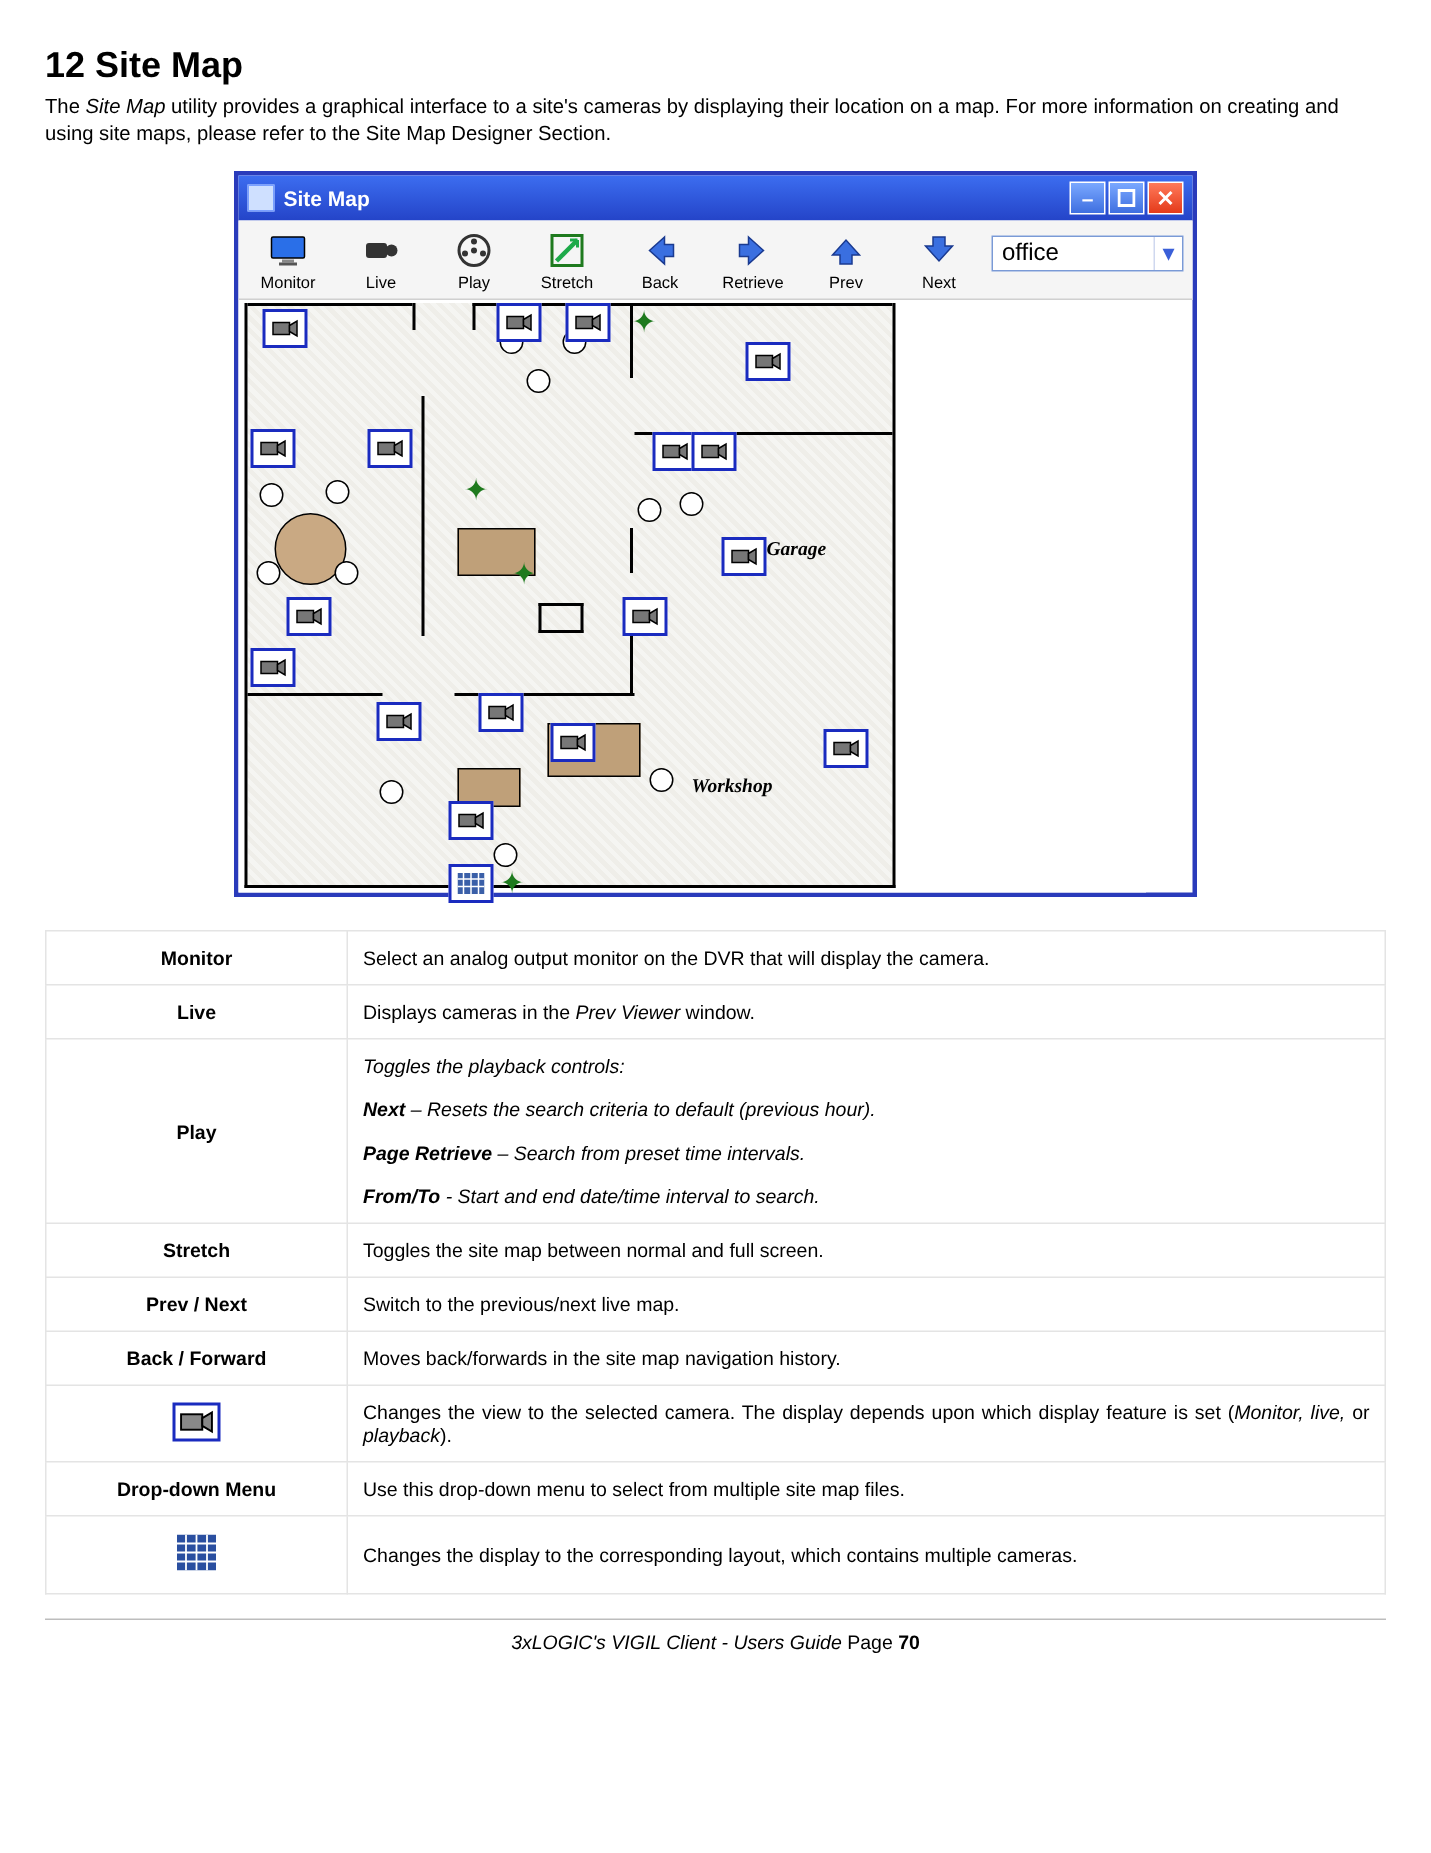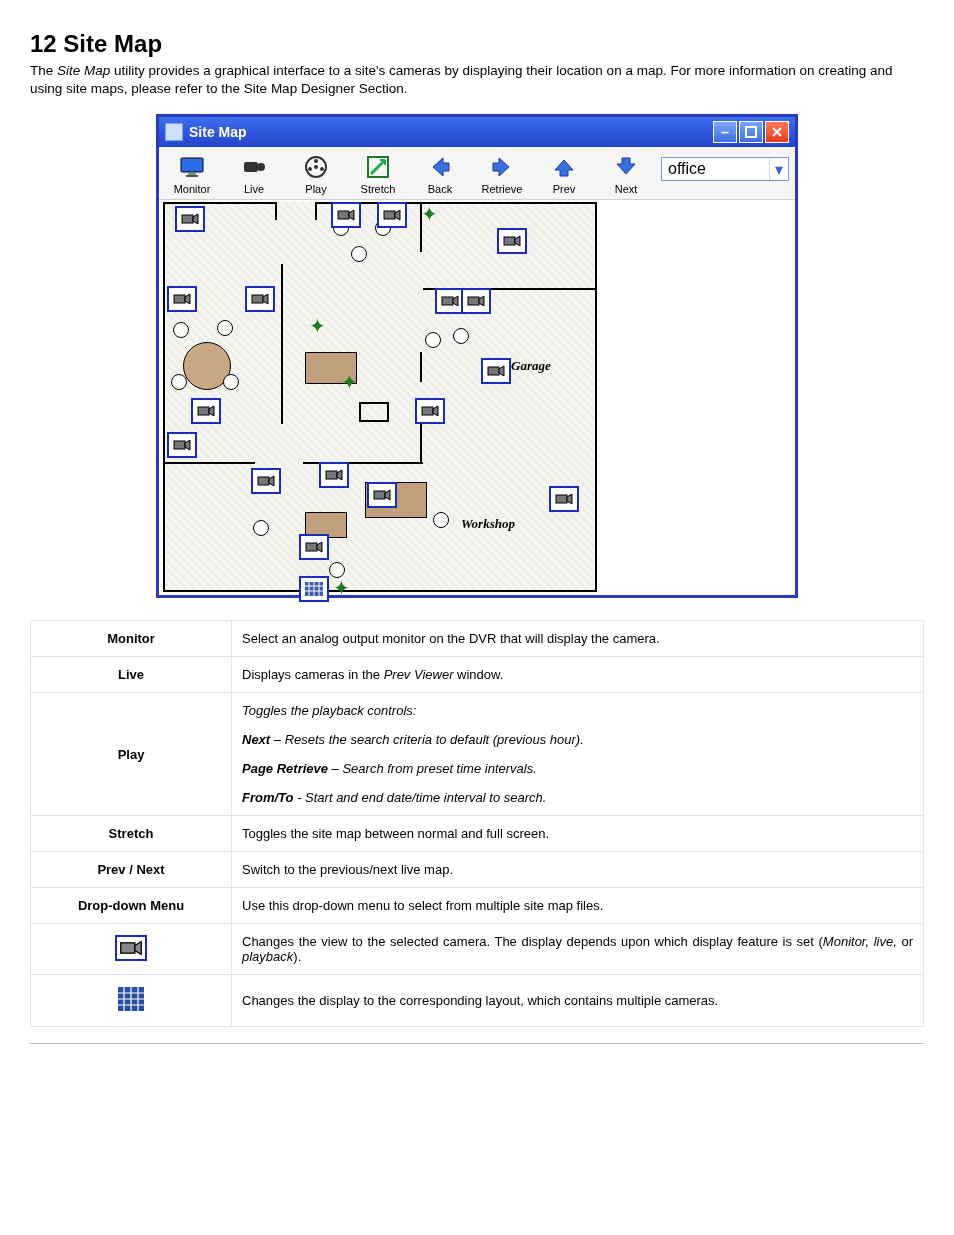--- a/index.html
+++ b/index.html
@@ -461,42 +461,47 @@
   </tr>
   <tr>
     <td>Stretch</td>
     <td>Toggles the site map between normal and full screen.</td>
   </tr>
   <tr>
     <td>Prev / Next</td>
     <td>Switch to the previous/next live map.</td>
   </tr>
   <tr>
-    <td>Drop-down Menu</td>
-    <td>Use this drop-down menu to select from multiple site map files.</td>
+    <td>Back / Forward</td>
+    <td>Moves back/forwards in the site map navigation history.</td>
   </tr>
   <tr>
     <td>
       <span class="inline-icon">
         <svg width="24" height="18" viewBox="0 0 18 14">
               <rect x="1" y="3" width="11" height="8" fill="#888" stroke="#000"></rect>
               <path d="M12 5 L17 2 L17 12 L12 9 Z" fill="#888" stroke="#000"></path>
             </svg>
       </span>
     </td>
     <td style="text-align:justify">Changes the view to the selected camera. The display depends upon which display feature is set (<em>Monitor, live,</em> or <em>playback</em>).</td>
   </tr>
   <tr>
+    <td>Drop-down Menu</td>
+    <td>Use this drop-down menu to select from multiple site map files.</td>
+  </tr>
+  <tr>
     <td>
       <span class="inline-icon" style="border:none">
         <svg width="26" height="24" viewBox="0 0 26 24">
               <rect x="0" y="0" width="26" height="24" fill="#2a4fa0"></rect>
               <path d="M6 0 V24 M13 0 V24 M20 0 V24 M0 6 H26 M0 12 H26 M0 18 H26" stroke="#fff" stroke-width="1.2"></path>
             </svg>
       </span>
     </td>
     <td>Changes the display to the corresponding layout, which contains multiple cameras.</td>
   </tr>
 </tbody>
   </table>
 
 <div class="footer">
+  <div><em>3xLOGIC's VIGIL Client - Users Guide</em><span> Page </span><strong>70</strong></div>
 </div>
 
 </body></html>

